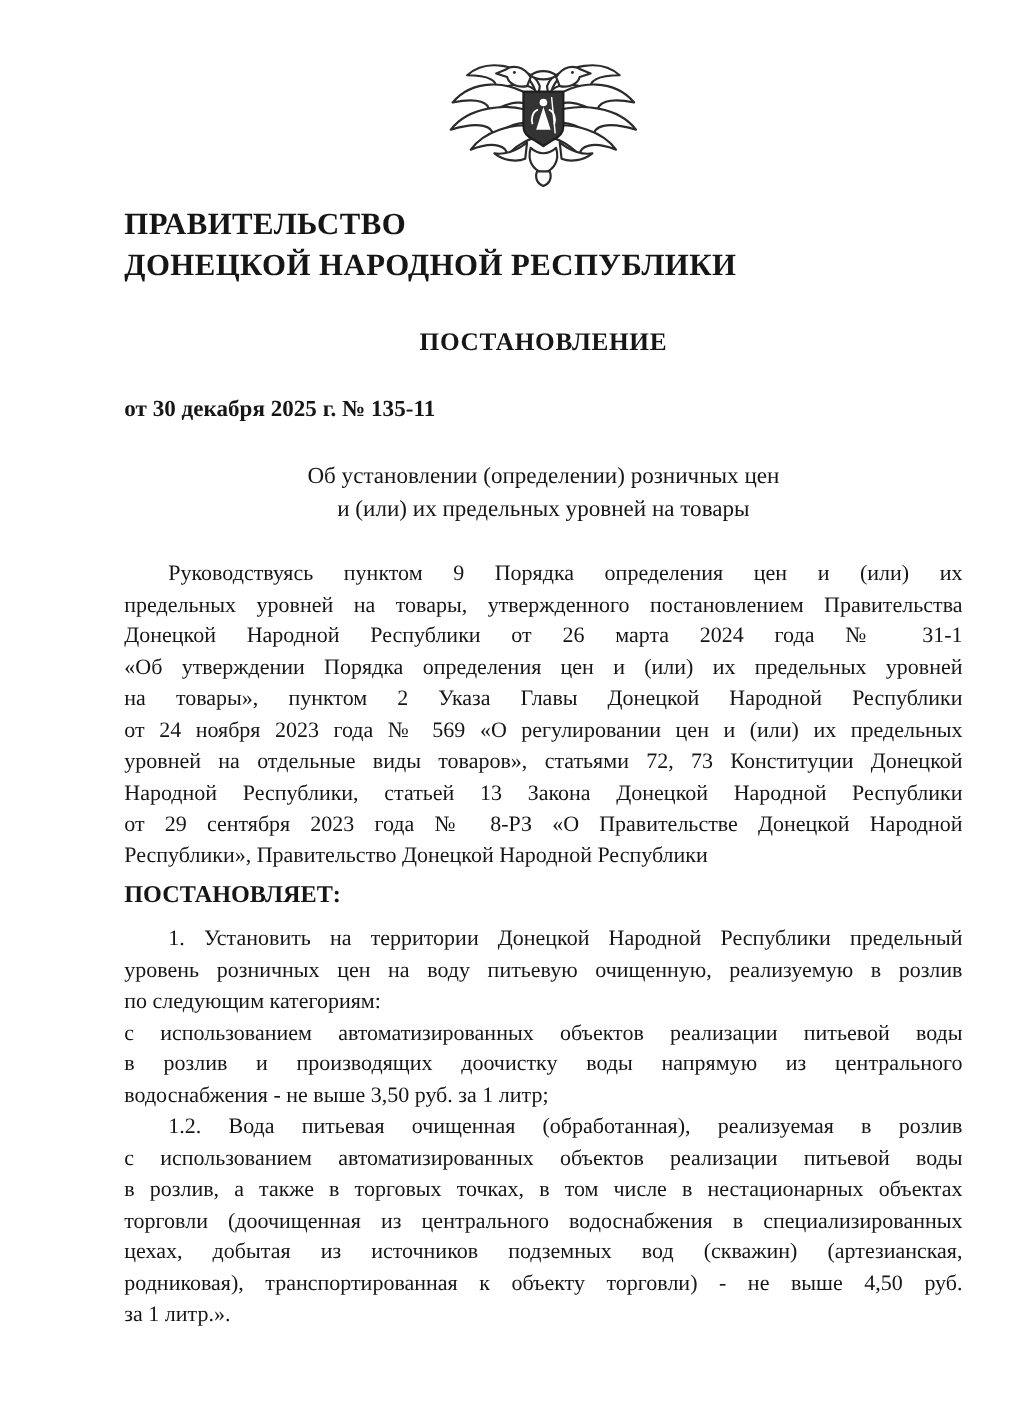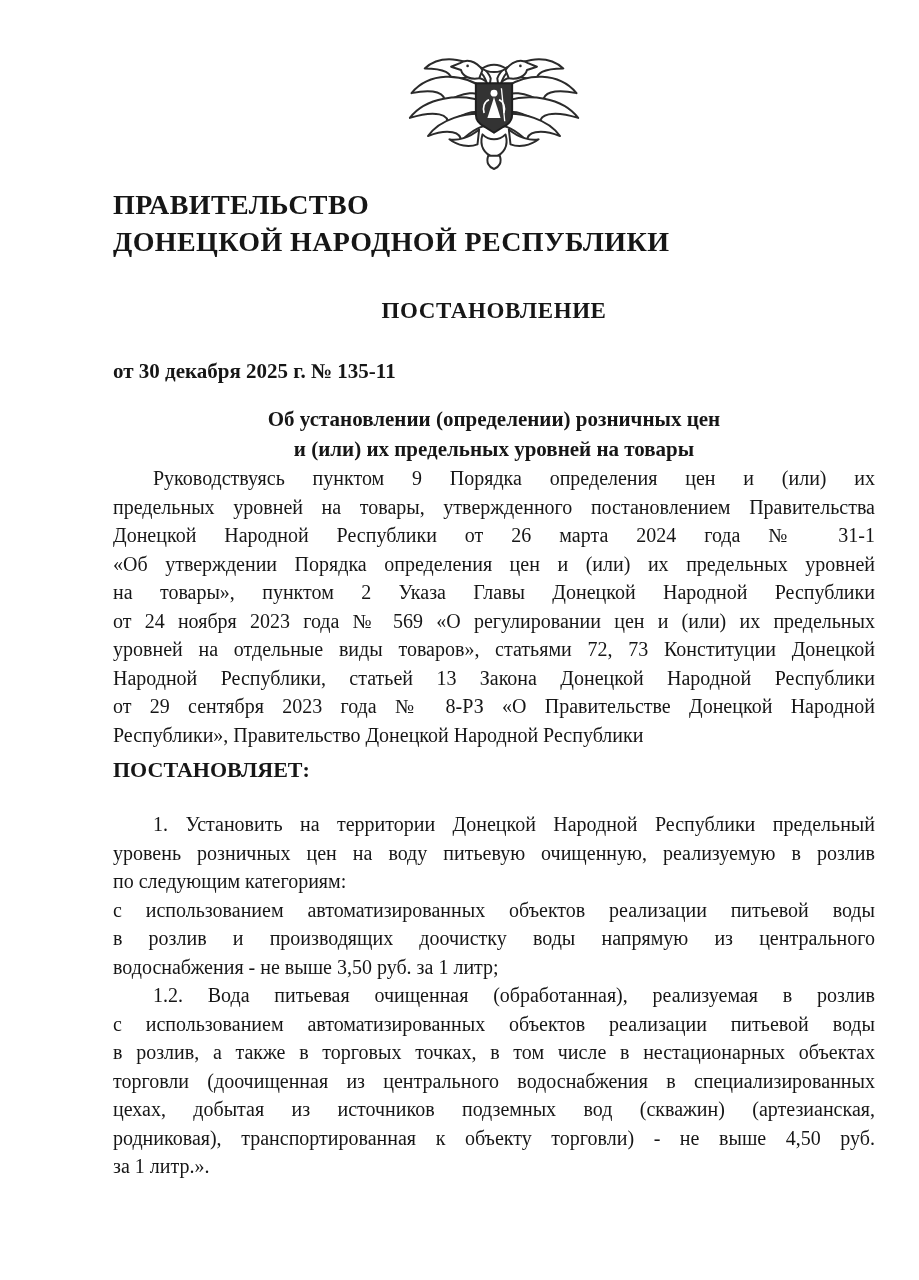--- a/index.html
+++ b/index.html
@@ -42,43 +42,43 @@
   }
   .date-number {
     text-align: left;
     font-weight: bold;
     font-size: 21px;
     line-height: 29px;
     margin-top: 32px;
   }
   .subject {
     text-align: center;
-    font-weight: bold;
+    font-weight: normal;
     font-size: 21px;
     line-height: 30px;
-    margin-top: 18px;
+    margin-top: 31px;
   }
-  .preamble { }
+  .preamble { margin-top: 30px; }
   .para {
     font-size: 20px;
     line-height: 28.5px;
   }
   .para .line {
     text-align: justify;
     text-align-last: justify;
     white-space: normal;
   }
   .para .line.first { text-indent: 40px; }
   .para .line.last { text-align-last: left; }
   .resolves-heading {
     font-weight: bold;
     font-size: 22px;
     line-height: 29px;
     margin-top: 6px;
-    margin-bottom: 26px;
+    margin-bottom: 12px;
   }
 </style>
 </head>
 <body>
 
 <div class="doc">
 
   <div class="emblem-wrap">
     <svg viewBox="0 0 220 160" xmlns="http://www.w3.org/2000/svg">
       <g fill="#ffffff" stroke="#2b2b2b" stroke-width="2.4" stroke-linejoin="round">

